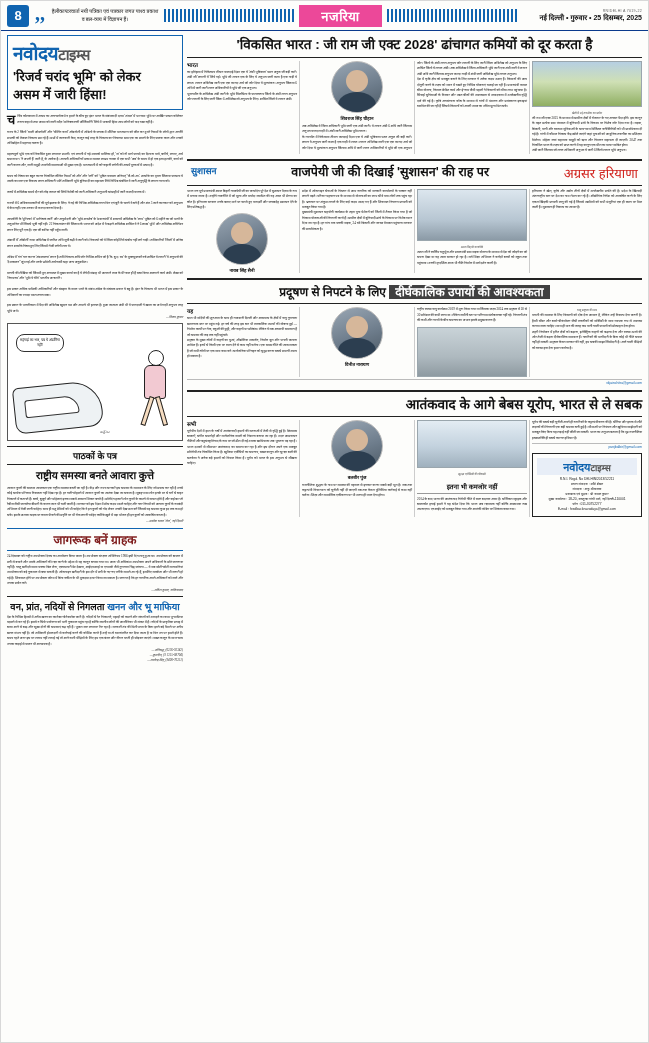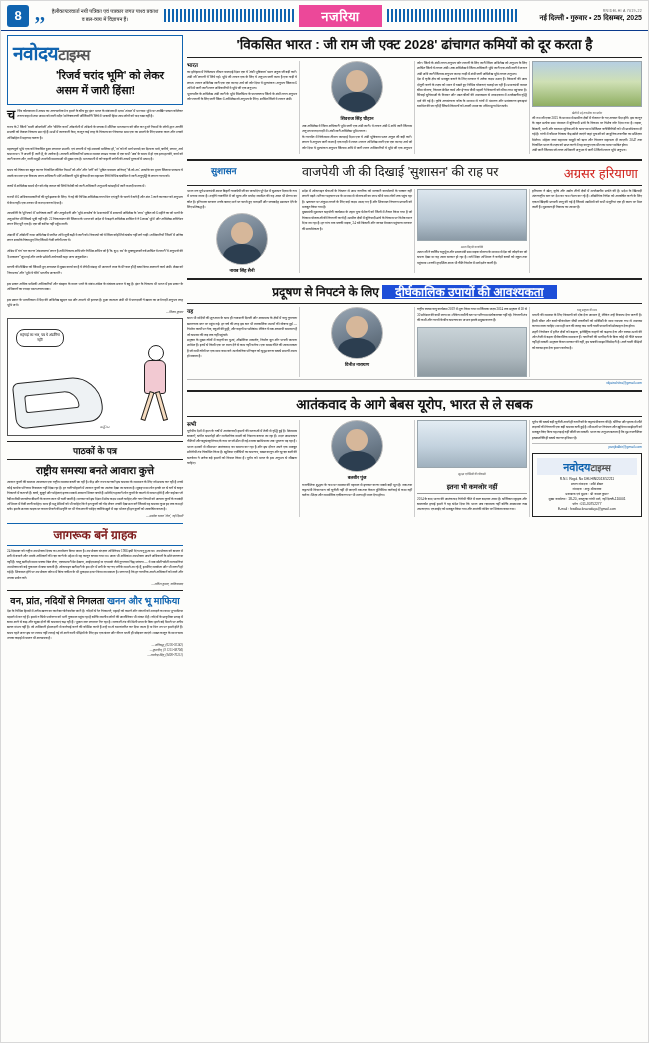--- a/index.html
+++ b/index.html
@@ -100,25 +100,24 @@
     font-family: "Liberation Sans", sans-serif;
     font-weight: bold;
     font-size: 19px;
     color: #1064b0;
     letter-spacing: -0.5px;
   }
   .nt-logo .line1 .grey { color: #555; font-size: 15px; }
   .nt-logo .line2 {
     font-family: "Liberation Sans", sans-serif;
     font-weight: bold;
-    font-size: 11px;
+    font-size: 13px;
     color: #111;
     margin-top: 2px;
     line-height: 1.35;
-    margin-left: 43px;
   }
 
   
   .hl-main {
     font-family: "Liberation Sans", sans-serif;
     font-weight: bold;
     font-size: 13.5px;
     color: #111;
     text-align: center;
     line-height: 1.25;
@@ -358,44 +357,44 @@
   }
   .caption { font-size: 2.9px; color: #444; text-align: center; padding: 1px; }
 
   .hl-sushasan {
     display: flex; align-items: stretch; gap: 0;
     border-top: 2px solid #222; border-bottom: 1px solid #222;
     margin: 5px 0 3px 0;
   }
   .hl-sushasan .tagl {
     font-family: Liberation Mono, monospace; font-weight: bold;
-    font-size: 9px; color: #1064b0; padding: 3px 4px; flex: none; margin-left: 20px;
+    font-size: 9px; color: #1064b0; padding: 3px 4px; flex: none;
   }
   .hl-sushasan .mid {
-    font-family: "Liberation Sans", sans-serif; font-weight: normal;
+    font-family: "Liberation Sans", sans-serif; font-weight: bold;
     font-size: 12.5px; color: #111; text-align: center; flex: 1;
     padding: 2px 0;
   }
   .hl-sushasan .tagr {
     font-family: "Liberation Sans", sans-serif; font-weight: normal;
     font-size: 13px; color: #d0201a; padding: 3px 4px; flex: none;
   }
   .big-red {
     font-family: "Liberation Sans", sans-serif; font-weight: bold;
-    font-size: 13.5px; text-align: center; color: #111;
+    font-size: 13.5px; text-align: right; color: #111;
     border-top: 2px solid #222; border-bottom: 1px solid #222;
     padding: 3px 0; margin: 5px 0 3px 0;
   }
   .pollute-head {
     font-family: "Liberation Sans", sans-serif; font-weight: bold;
     font-size: 12px; text-align: center; color: #111;
     border-top: 2px solid #222; border-bottom: 1px solid #222;
     padding: 3px 0; margin: 5px 0 3px 0;
   }
-  .pollute-head .hi { background: #1d4ed8; color: #fff; padding: 0 13px; text-decoration: underline; }
+  .pollute-head .hi { background: #404040; color: #fff; padding: 0 6px; }
 </style>
 </head>
 <body>
 
 <div class="page">
 
   <div class="masthead">
     <div class="page-badge">8</div>
     <div class="quote-mark">,,</div>
     <div class="mast-sub">हैलीकाप्टरवार्ता नयी पत्रिका एवं पत्रकार जगत

